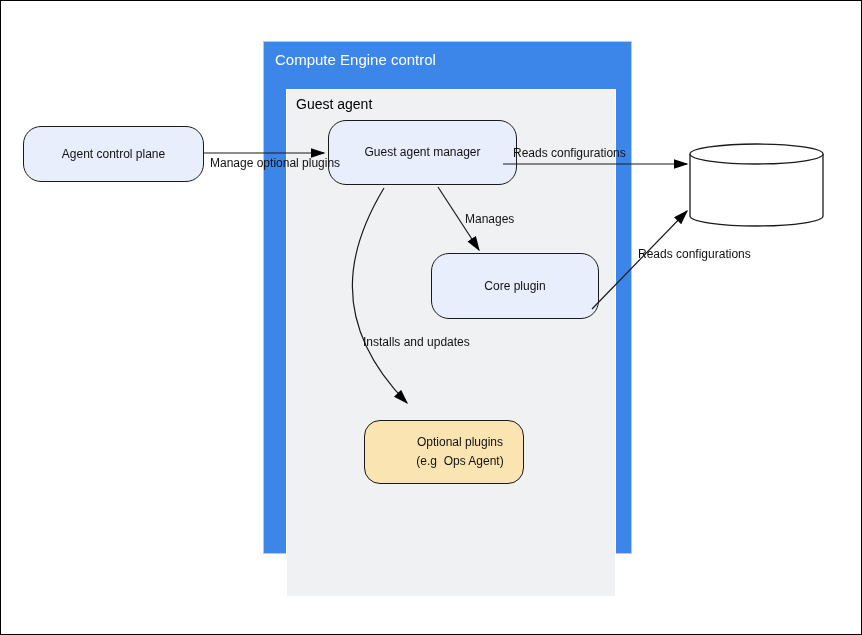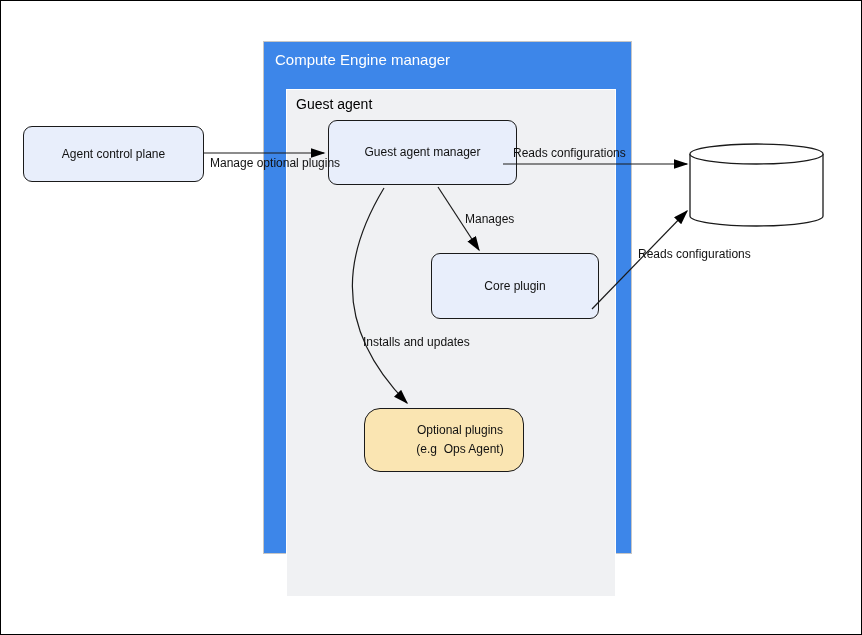--- a/index.html
+++ b/index.html
@@ -50,36 +50,36 @@
     left: 9px;
     top: 6px;
     font-size: 14px;
     color: #000000;
   }
   .node {
     position: absolute;
     box-sizing: border-box;
     background: #E8EEFB;
     border: 1.4px solid #1a1a1a;
-    border-radius: 9px;
+    border-radius: 18px;
     display: flex;
     flex-direction: column;
     align-items: center;
     justify-content: center;
     font-size: 12px;
     color: #111111;
     text-align: center;
     z-index: 3;
     line-height: 19px;
   }
   .node.yellow { background: #FAE5B2; border-radius: 16px; }
   .node-acp  { left: 22px;  top: 125px; width: 181px; height: 56px; }
   .node-gam  { left: 327px; top: 119px; width: 189px; height: 65px; }
   .node-core { left: 422px; top: 252px; width: 168px; height: 66px; margin-left: 8px; }
-  .node-opt  { left: 363px; top: 407px; width: 160px; height: 64px; padding-left: 32px; }
+  .node-opt  { left: 363px; top: 419px; width: 160px; height: 64px; padding-left: 32px; }
   .node-opt span { white-space: pre-wrap; }
   .cyl-label {
     position: absolute;
     left: 689px;
     top: 174px;
     width: 133px;
     text-align: center;
     font-size: 12px;
     color: #111111;
     z-index: 4;
@@ -103,21 +103,21 @@
     z-index: 5;
     pointer-events: none;
   }
 </style>
 </head>
 <body>
 
 <div class="canvas">
 
   <div class="cluster blue">
-    <div class="cluster-title">Compute Engine manager</div>
+    <div class="cluster-title">Compute Engine control</div>
   </div>
 
   <div class="cluster gray">
     <div class="cluster-title">Guest agent</div>
   </div>
 
   <div class="node node-acp">
     <span>Agent control plane</span>
   </div>
 

